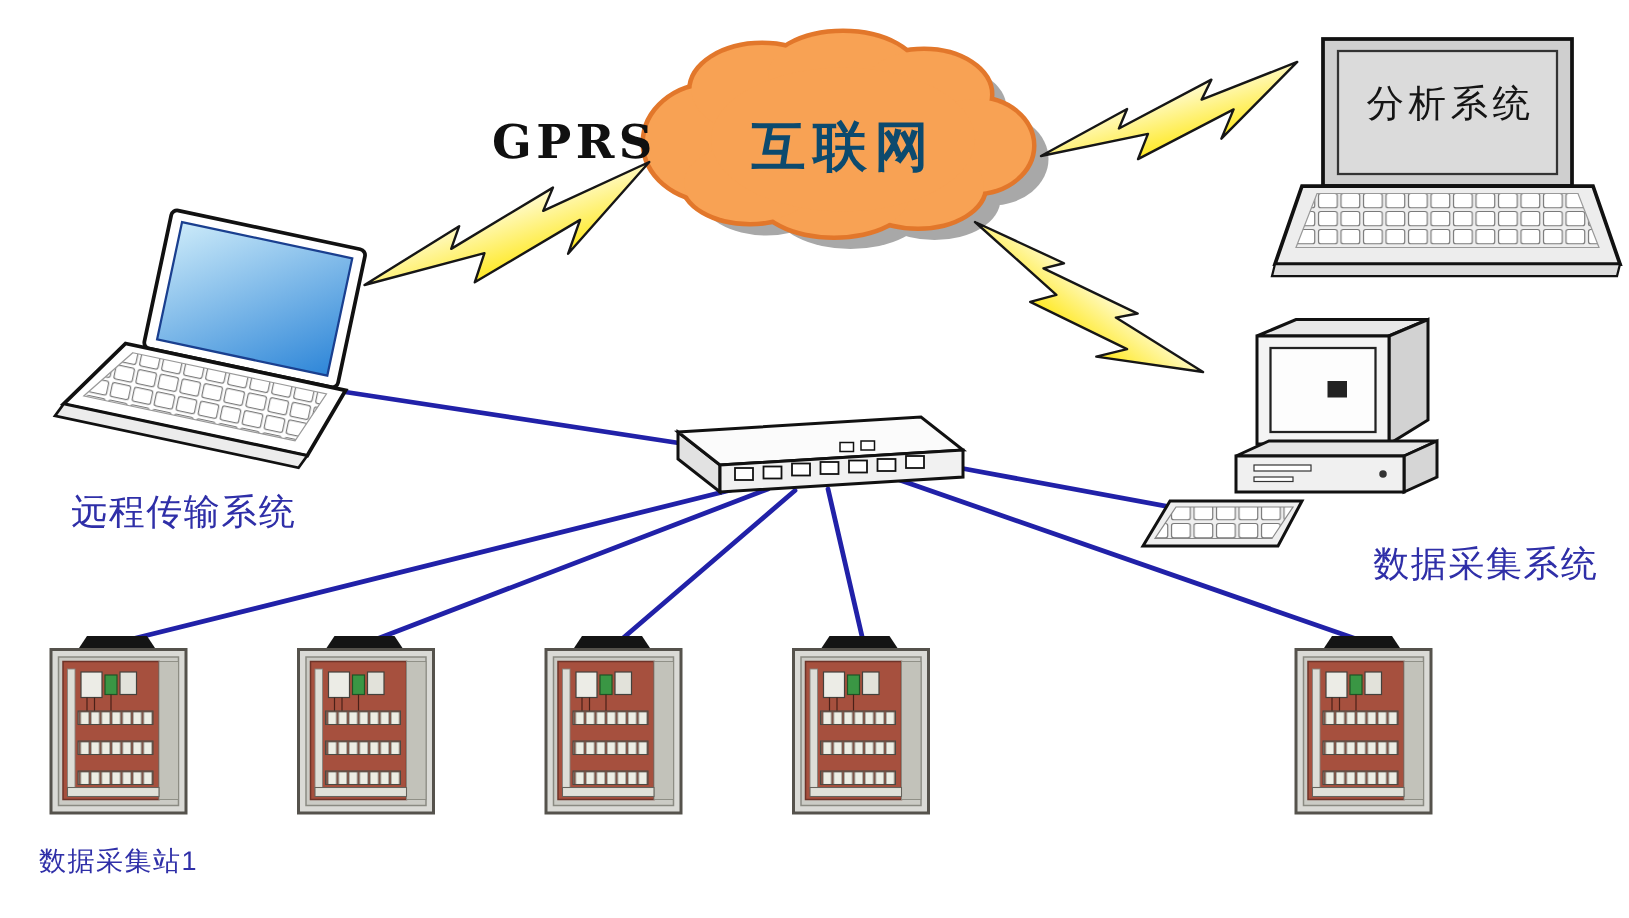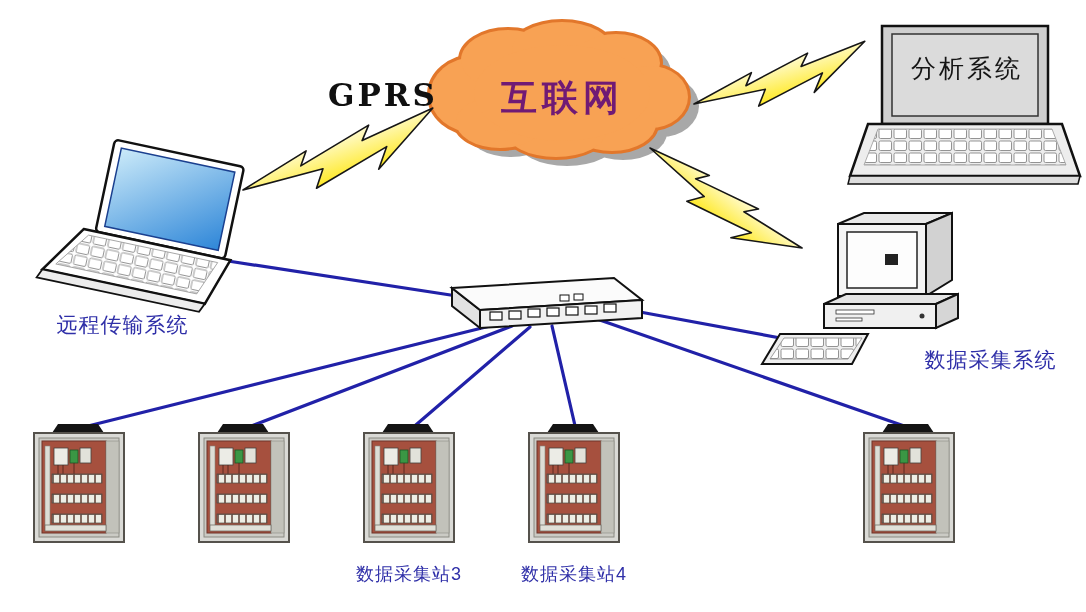--- a/index.html
+++ b/index.html
@@ -1,23 +1,23 @@
 <!DOCTYPE html>
 <html style="--cloud-fill: #F8A254; --cloud-stroke: #E2772B; --cloud-shadow: #A8A8A8; --lightning-fill: #FFE81A; --connection-blue: #2121A8; --label-blue: #2F2FA8; --cabinet-panel: #A6503E; --laptop-screen-blue: #2E86D8;"><head>
 <meta charset="utf-8">
 <style>
   html,body{margin:0;padding:0;background:#FFFFFF;}
   .canvas{position:relative;width:1086px;height:612px;background:#FFFFFF;
           font-family:"Liberation Sans",sans-serif;overflow:hidden;}
   .canvas svg{position:absolute;left:0;top:0;}
   .lbl{position:absolute;color:var(--label-blue,#2F2FA8);text-align:center;white-space:nowrap;}
   .lbl.gprs{color:#101010;font-family:"DejaVu Serif",serif;font-weight:bold;font-size:31px;letter-spacing:3px;}
-  .lbl.internet{color:#701a75;font-weight:bold;font-size:36px;letter-spacing:5px;}
+  .lbl.internet{color:#0c4a6e;font-weight:bold;font-size:36px;letter-spacing:5px;}
   .lbl.switch{font-weight:bold;font-size:28px;letter-spacing:3px;}
-  .lbl.sys{font-size:21px;letter-spacing:1px;}
+  .lbl.sys{font-size:24px;letter-spacing:1px;margin-top:14px;}
   .lbl.screen-text{color:#151515;font-size:25px;letter-spacing:3px;}
   .lbl.station{font-size:18px;letter-spacing:1px;}
   .cloud-s{fill:var(--cloud-shadow,#A8A8A8);stroke:none;}
   .cloud-e{fill:var(--cloud-fill,#F8A254);stroke:var(--cloud-stroke,#E2772B);stroke-width:6;}
   .cloud-f{fill:var(--cloud-fill,#F8A254);stroke:none;}
   .bolt{fill:url(#boltGrad);stroke:#161616;stroke-width:1.6;stroke-linejoin:round;}
   .wire{stroke:var(--connection-blue,#2121A8);stroke-width:3.2;stroke-linecap:round;}
 </style>
 </head>
 <body>
@@ -150,16 +150,15 @@
     <use href="#cabShape" x="362" y="424"></use>
     <use href="#cabShape" x="527" y="424"></use>
     <use href="#cabShape" x="862" y="424"></use>
   </svg>
 
   <div class="lbl gprs" style="left:318px;top:77px;width:130px;">GPRS</div>
   <div class="lbl internet" style="left:465px;top:74px;width:195px;">互联网</div>
   <div class="lbl sys" style="left:45px;top:311px;width:155px;">远程传输系统</div>
   <div class="lbl screen-text" style="left:892px;top:52px;width:150px;">分析系统</div>
   <div class="lbl sys" style="left:913px;top:346px;width:155px;">数据采集系统</div>
-  <div class="lbl station" style="left:334px;top:562px;width:150px;">数据采集站3</div>
-  <div class="lbl station" style="left:499px;top:562px;width:150px;">数据采集站4</div>
+  <div class="lbl station" style="left:4px;top:562px;width:150px;">数据采集站1</div>
 
 </div>
 
 </body></html>

